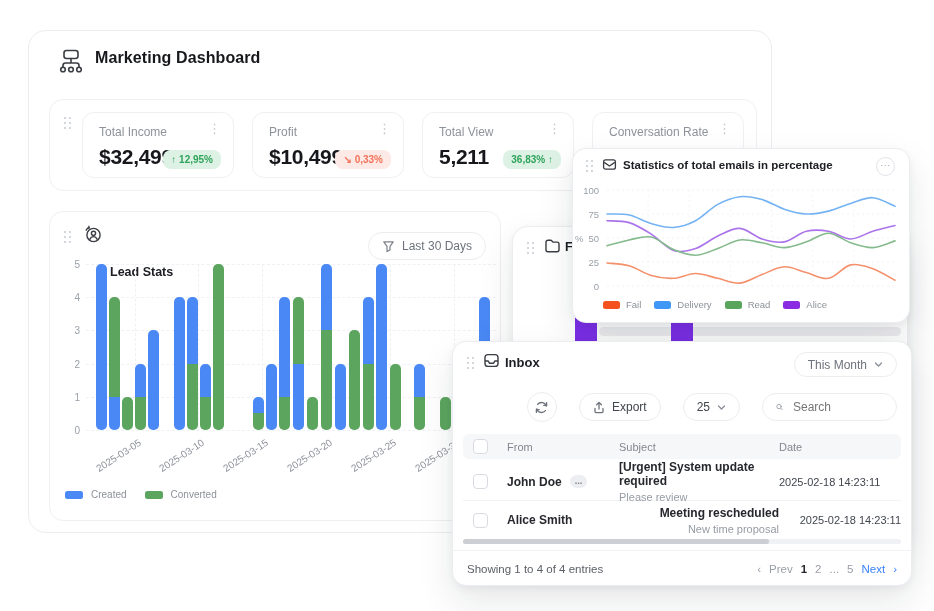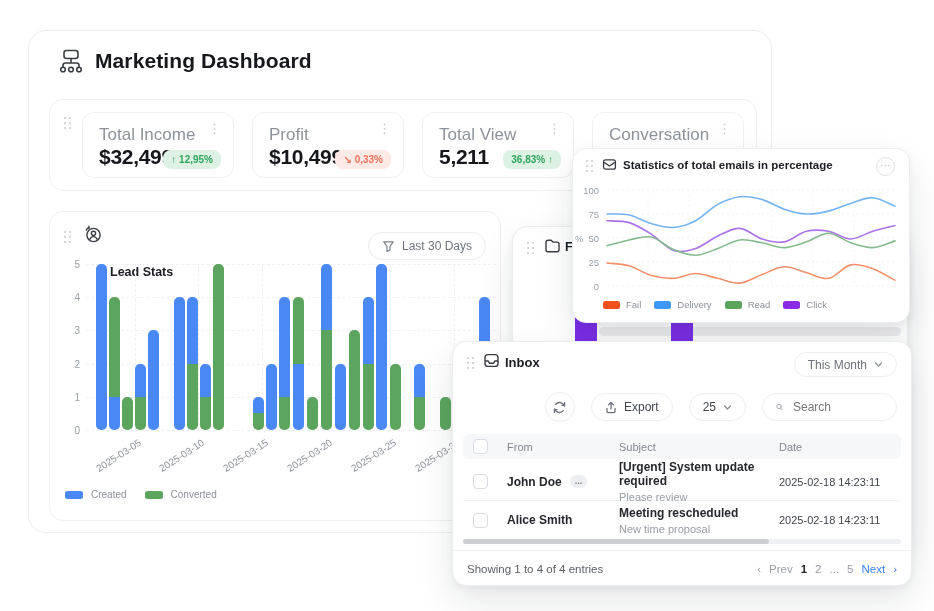--- a/index.html
+++ b/index.html
@@ -3,26 +3,26 @@
 <meta charset="utf-8">
 <style>
   html,body{margin:0;padding:0;background:#fff;}
   .page{position:relative;width:934px;height:611px;background:#fff;overflow:hidden;
         font-family:"Liberation Sans",sans-serif;color:#1b1d22;}
   .panel{position:absolute;background:#fff;border:1px solid #ecedf1;border-radius:16px;box-sizing:border-box;}
   .shadow{box-shadow:0 16px 36px rgba(24,27,35,.10),0 3px 9px rgba(24,27,35,.05);margin-top:11px;}
   .dots{position:absolute;width:9px;height:14px;}
   .dots i{position:absolute;left:1px;top:1px;width:2.4px;height:2.4px;border-radius:50%;background:#c5c8ce;
           box-shadow:5px 0 0 #c5c8ce,0 5px 0 #c5c8ce,5px 5px 0 #c5c8ce,0 10px 0 #c5c8ce,5px 10px 0 #c5c8ce;}
-  .app-title{position:absolute;left:94px;top:48px;font-size:21px;font-weight:600;color:#17181c;letter-spacing:.1px;}
+  .app-title{position:absolute;left:94px;top:48px;font-size:16px;font-weight:600;color:#17181c;letter-spacing:.1px;}
   .icon-box{position:absolute;display:flex;align-items:center;justify-content:center;}
   svg{display:block;}
   
   .card{position:absolute;top:12px;width:152px;height:66px;border:1px solid #eef0f3;border-radius:12px;background:#fff;box-sizing:border-box;}
-  .card-title{position:absolute;left:16px;top:12px;font-size:17px;color:#8e929a;}
+  .card-title{position:absolute;left:16px;top:12px;font-size:12px;color:#8e929a;}
   .kebab{position:absolute;right:12px;top:9px;font-size:13px;color:#c2c5cb;cursor:pointer;line-height:14px;}
   .card-value{position:absolute;left:16px;top:32px;font-size:21px;font-weight:700;color:#17181c;letter-spacing:-.3px;}
   .badge{position:absolute;right:12px;top:37px;font-size:10px;font-weight:600;padding:4px 8px;border-radius:8px;white-space:nowrap;}
   .badge.pos{background:#ddf2e4;color:#2fa35b;}
   .badge.neg{background:#fde9e5;color:#f3735a;}
   
   .ptitle{position:absolute;font-size:12.5px;font-weight:700;color:#1c1e23;}
   .pill{position:absolute;display:flex;align-items:center;gap:7px;border:1px solid #ecedf1;border-radius:15px;
         background:#fff;color:#6d727b;font-size:12px;padding:0 13px;height:28px;box-sizing:border-box;cursor:pointer;}
   
@@ -306,21 +306,21 @@
         <span class="item" style="font-size: 9.5px; gap: 6px;">
           <span class="sw" style="background: rgb(63, 151, 246); width: 17px; height: 8px;"></span>
           <span>Delivery</span>
         </span>
         <span class="item" style="font-size: 9.5px; gap: 6px;">
           <span class="sw" style="background: rgb(91, 164, 91); width: 17px; height: 8px;"></span>
           <span>Read</span>
         </span>
         <span class="item" style="font-size: 9.5px; gap: 6px;">
           <span class="sw" style="background: rgb(139, 43, 226); width: 17px; height: 8px;"></span>
-          <span>Click</span>
+          <span>Alice</span>
         </span>
       </div>
   </div>
 
   <div class="panel shadow" style="left:452px;top:330px;width:460px;height:245px;border-radius:14px;z-index:4;">
     <span class="dots" style="left:13px;top:14px;">
         <i></i>
       </span>
     <span class="icon-box" style="left:30px;top:10px;width:17px;height:17px;">
       <svg width="17" height="17" viewBox="0 0 17 17" fill="none" stroke="#3a3d43" stroke-width="1.4" stroke-linejoin="round">
@@ -330,21 +330,21 @@
     </span>
     <span class="ptitle" style="left:52px;top:13px;font-size:13px;">Inbox</span>
 
     <div class="pill" style="right:14px;top:10px;height:25px;border-radius:13px;">
       <span>This Month</span>
       <svg width="9" height="9" viewBox="0 0 9 9" fill="none" stroke="#8a8f98" stroke-width="1.3" stroke-linecap="round">
         <path d="M1.5 3l3 3 3-3"></path>
       </svg>
     </div>
 
-    <div style="position:absolute;left:0;right:14px;top:50px;display:flex;justify-content:flex-end;align-items:center;gap:16px;">
+    <div style="position:absolute;left:0;right:14px;top:50px;display:flex;justify-content:flex-end;align-items:center;gap:22px;">
       <div style="width:28px;height:28px;border:1px solid #ecedf1;border-radius:50%;display:flex;align-items:center;justify-content:center;cursor:pointer;">
         <svg width="13" height="13" viewBox="0 0 13 13" fill="none" stroke="#6d727b" stroke-width="1.3" stroke-linecap="round">
           <path d="M11.3 5.2A5 5 0 0 0 2.6 3.4 M1.7 7.8a5 5 0 0 0 8.7 1.8"></path>
           <path d="M11.6 1.6v2.8H8.8 M1.4 11.4V8.6h2.8"></path>
         </svg>
       </div>
       <div class="pill" style="position:static;height:28px;">
         <svg width="12" height="13" viewBox="0 0 12 13" fill="none" stroke="#6d727b" stroke-width="1.3" stroke-linecap="round" stroke-linejoin="round">
           <path d="M6 8V1.6 M3.6 3.8L6 1.4l2.4 2.4 M2 7.5v3.1a1 1 0 0 0 1 1h6a1 1 0 0 0 1-1V7.5"></path>
         </svg>
@@ -377,21 +377,21 @@
           <span class="nm">
             <span>John Doe</span>
             <span class="menu-badge">...</span>
           </span>
           <span class="subj">
             <b>[Urgent] System update required</b>
             <span>Please review</span>
           </span>
           <span class="dt">2025-02-18 14:23:11</span>
         </div>
-        <div class="trow tgrid" style="top: 158px;">
+        <div class="trow tgrid" style="top: 158px; text-align: right;">
           <span class="cb"></span>
           <span class="nm">
             <span>Alice Smith</span>
           </span>
           <span class="subj">
             <b>Meeting rescheduled</b>
             <span>New time proposal</span>
           </span>
           <span class="dt">2025-02-18 14:23:11</span>
         </div>

